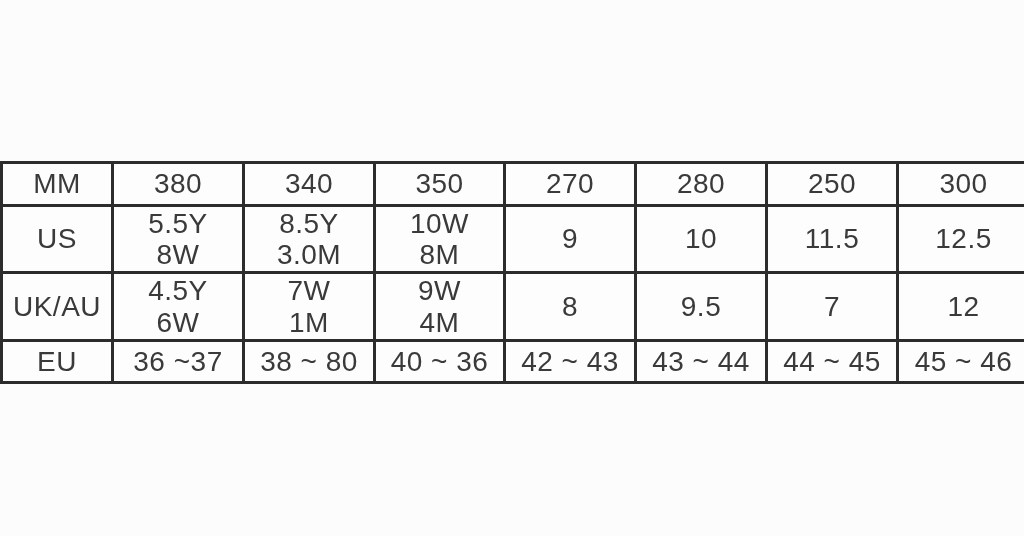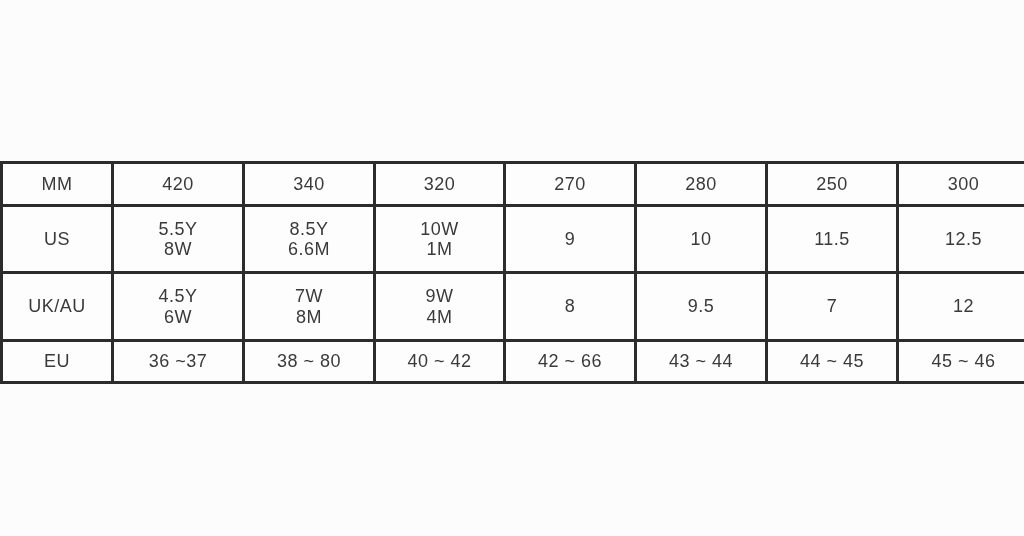--- a/index.html
+++ b/index.html
@@ -25,21 +25,21 @@
   table.size-chart {
     border-collapse: collapse;
     table-layout: fixed;
     width: 1028px;
     color: #3a3a3a;
   }
   table.size-chart td {
     border: 3px solid #2c2c2c;
     text-align: center;
     vertical-align: middle;
-    font-size: 18px;
+    font-size: 28px;
     line-height: 1.12;
     letter-spacing: 0.5px;
     padding: 0;
     white-space: pre-line;
     background: #fdfdfd;
   }
   tr.row-mm  { height: 43px; }
   tr.row-us  { height: 67px; }
   tr.row-uk  { height: 68px; }
   tr.row-eu  { height: 42px; }
@@ -55,59 +55,59 @@
       <col style="width:131px">
       <col style="width:130px">
       <col style="width:131px">
       <col style="width:131px">
       <col style="width:131px">
       <col style="width:132px">
     </colgroup>
     <tbody>
       <tr class="row-mm">
         <td>MM</td>
-        <td>420</td>
+        <td>380</td>
         <td>340</td>
-        <td>320</td>
+        <td>350</td>
         <td>270</td>
         <td>280</td>
         <td>250</td>
         <td>300</td>
       </tr>
       <tr class="row-us">
         <td>US</td>
         <td>5.5Y
 8W</td>
         <td>8.5Y
-6.6M</td>
+3.0M</td>
         <td>10W
-1M</td>
+8M</td>
         <td>9</td>
         <td>10</td>
         <td>11.5</td>
         <td>12.5</td>
       </tr>
       <tr class="row-uk">
         <td>UK/AU</td>
         <td>4.5Y
 6W</td>
         <td>7W
-8M</td>
+1M</td>
         <td>9W
 4M</td>
         <td>8</td>
         <td>9.5</td>
         <td>7</td>
         <td>12</td>
       </tr>
       <tr class="row-eu">
         <td>EU</td>
         <td>36 ~37</td>
         <td>38 ~ 80</td>
-        <td>40 ~ 42</td>
-        <td>42 ~ 66</td>
+        <td>40 ~ 36</td>
+        <td>42 ~ 43</td>
         <td>43 ~ 44</td>
         <td>44 ~ 45</td>
         <td>45 ~ 46</td>
       </tr>
     </tbody>
   </table>
 </div>
 
 </body></html>

